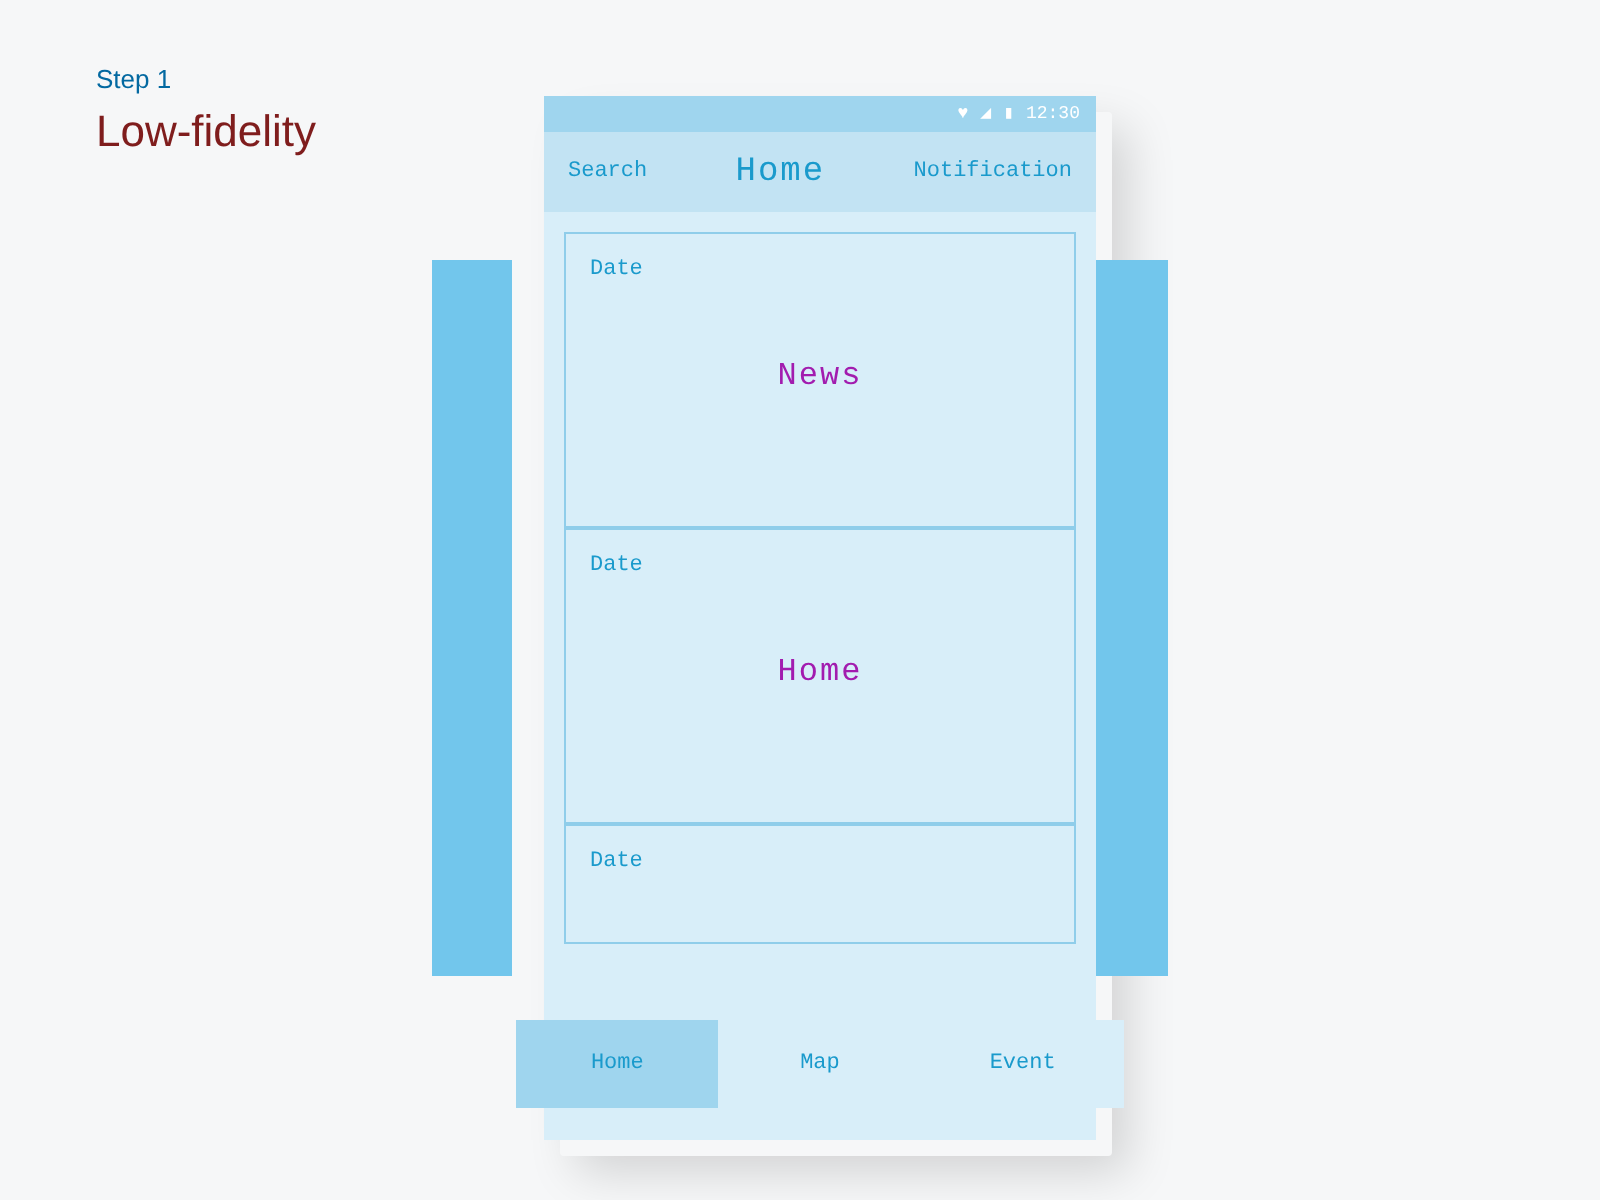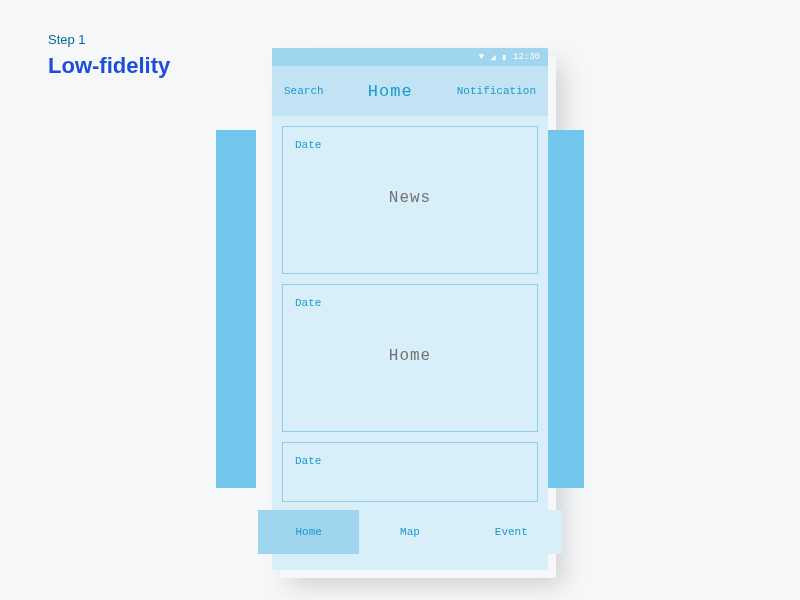--- a/index.html
+++ b/index.html
@@ -1,43 +1,43 @@
 <!DOCTYPE html>
 <html><head>
   <meta charset="utf-8">
   <style>
     * { margin: 0; padding: 0; box-sizing: border-box; font-family: 'Courier New', monospace; }
     body { background: #f6f7f8; width: 800px; height: 600px; position: relative; overflow: hidden; }
     
     .title-section { position: absolute; left: 48px; top: 32px; }
     .step-label { color: #0369a1; font-size: 13px; margin-bottom: 6px; font-family: Arial, sans-serif; }
-    .fidelity-label { color: #1d4ed8; font-size: 22px; font-family: Arial, sans-serif; font-weight: bold; }
+    .fidelity-label { color: #7f1d1d; font-size: 22px; font-family: Arial, sans-serif; }
     
     .carousel-container { position: absolute; left: 216px; top: 130px; width: 368px; height: 358px; display: flex; align-items: stretch; }
     .carousel-side { width: 40px; background: #72c6ec; }
     .carousel-side.left { margin-right: 10px; }
     .carousel-side.right { margin-left: 10px; }
     
     .phone-shadow { position: absolute; left: 280px; top: 56px; width: 276px; height: 522px; box-shadow: 8px 8px 24px rgba(0,0,0,0.15); pointer-events: none; border-radius: 2px; }
     
     .phone { position: absolute; left: 272px; top: 48px; width: 276px; height: 522px; background: #d8eef9; display: flex; flex-direction: column; }
     
     .status-bar { background: #9fd5ee; height: 18px; display: flex; justify-content: flex-end; align-items: center; padding-right: 8px; gap: 6px; color: #fff; font-size: 9px; }
     .status-icon { display: inline-block; }
     .status-time { font-family: Liberation Mono, monospace; }
     
-    .top-nav { background: #c2e3f3; height: 50px; display: flex; align-items: center; justify-content: space-between; padding: 0 12px; }
+    .top-nav { background: #c2e3f3; height: 40px; display: flex; align-items: center; justify-content: space-between; padding: 0 12px; }
     .nav-side { color: #1a9acc; font-size: 11px; }
     .nav-center { color: #1a9acc; font-size: 17px; letter-spacing: 1px; }
     
-    .content-area { flex: 1; overflow: hidden; padding: 10px; display: flex; flex-direction: column; gap: 10px; }
+    .content-area { flex: 1; overflow: hidden; padding: 10px; display: flex; flex-direction: column; }
     
     .card { background: #d8eef9; border: 1px solid #8fcdea; height: 148px; padding: 12px; display: flex; flex-direction: column; }
     .card-date { color: #1a9acc; font-size: 11px; }
-    .card-title { color: #737373; font-size: 16px; text-align: center; margin-top: 38px; letter-spacing: 1px; }
+    .card-title { color: #a21caf; font-size: 16px; text-align: center; margin-top: 38px; letter-spacing: 1px; }
     
     .card.partial { height: 60px; }
     
     .bottom-nav { position: absolute; left: 258px; top: 510px; width: 304px; height: 44px; background: #d8eef9; display: flex; align-items: center; }
     .bottom-nav-item { flex: 1; text-align: center; color: #1a9acc; font-size: 11px; height: 100%; display: flex; align-items: center; justify-content: center; }
     .bottom-nav-item.active { background: #9fd5ee; }
   </style>
 </head>
 <body>
 

